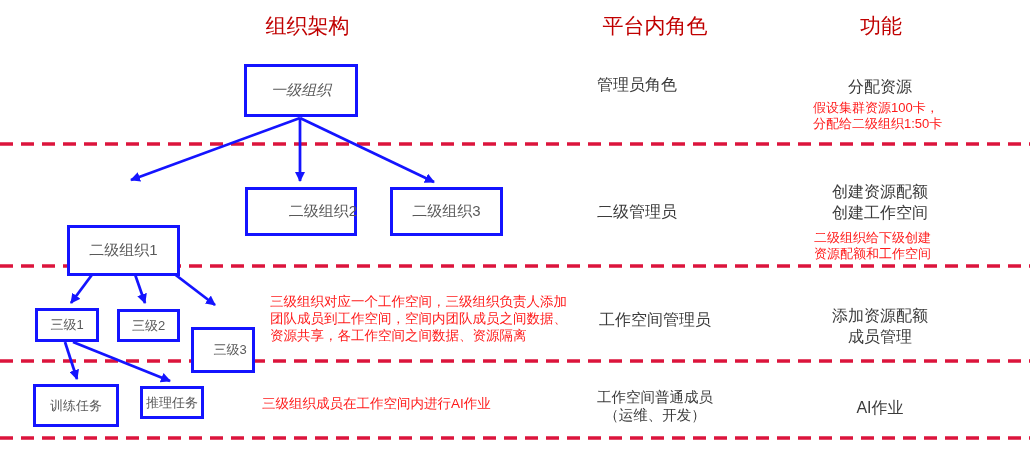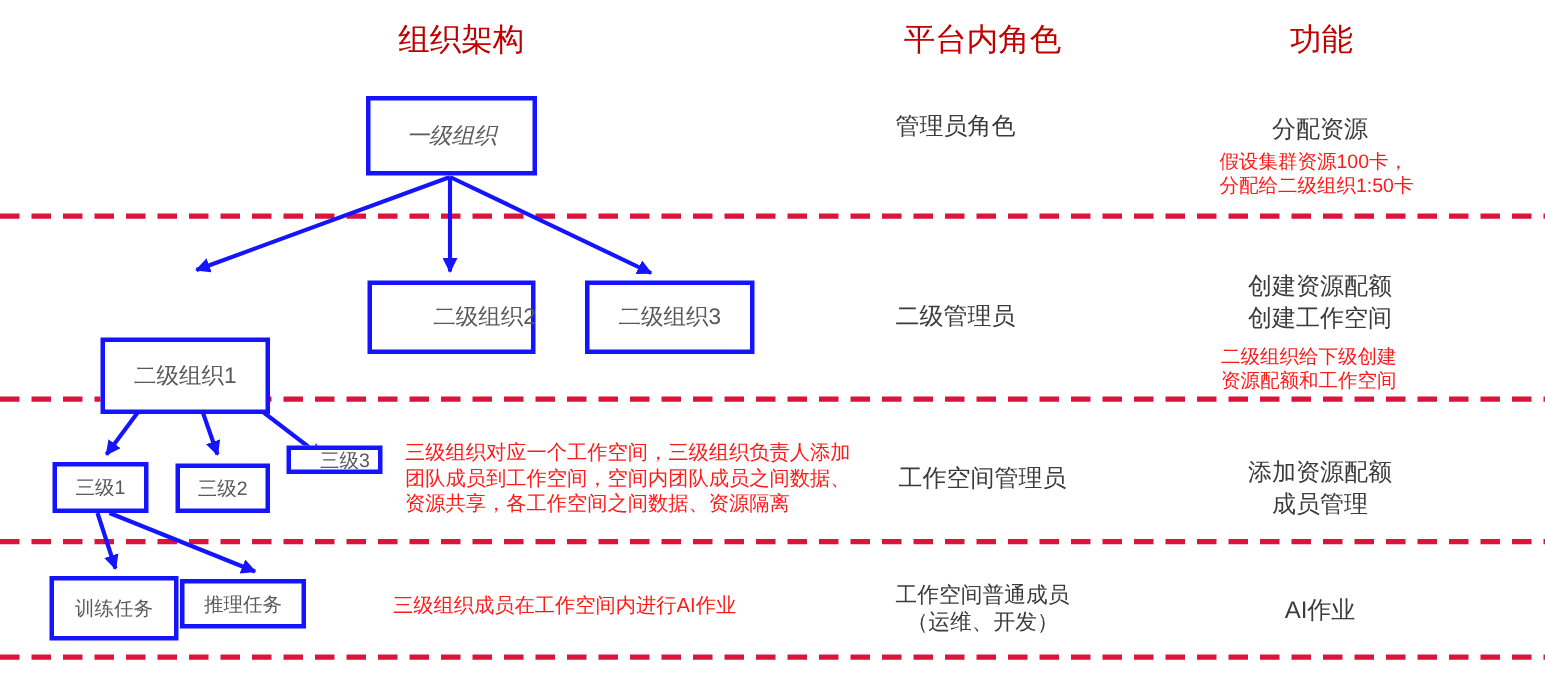--- a/index.html
+++ b/index.html
@@ -98,24 +98,24 @@
   <div class="abs header" style="left:811px; top:12px; width:140px;">功能</div>
 
   <div class="obox" style="left:244px; top:64px; width:114px; height:53px;font-style:italic;">一级组织</div>
 
   <div class="obox" style="left:67px; top:185px; width:113px; height:51px;margin-top:40px;">二级组织1</div>
   <div class="obox" style="left:245px; top:187px; width:112px; height:49px;padding-left:44px;">二级组织2</div>
   <div class="obox" style="left:390px; top:187px; width:113px; height:49px;">二级组织3</div>
 
   <div class="obox small" style="left:35px; top:308px; width:64px; height:34px;">三级1</div>
   <div class="obox small" style="left:117px; top:309px; width:63px; height:33px;">三级2</div>
-  <div class="obox small" style="left:191px; top:297px; width:64px; height:19px;padding-left:14px;">三级3</div>
+  <div class="obox small" style="left:191px; top:327px; width:64px; height:46px;padding-left:14px;">三级3</div>
 
   <div class="obox small" style="left:33px; top:384px; width:86px; height:43px;">训练任务</div>
-  <div class="obox small" style="left:120px; top:386px; width:84px; height:33px;">推理任务</div>
+  <div class="obox small" style="left:140px; top:386px; width:64px; height:33px;">推理任务</div>
 
   <div class="abs red-para" style="left:270px; top:293px; width:330px;">三级组织对应一个工作空间，三级组织负责人添加
 团队成员到工作空间，空间内团队成员之间数据、
 资源共享，各工作空间之间数据、资源隔离</div>
   <div class="abs red-para" style="left:262px; top:395px; width:330px;">三级组织成员在工作空间内进行AI作业</div>
 
   <div class="abs col-text" style="left:597px; top:74px;">管理员角色</div>
   <div class="abs col-text" style="left:597px; top:201px;">二级管理员</div>
   <div class="abs col-text" style="left:599px; top:309px;">工作空间管理员</div>
   <div class="abs col-text centered" style="left:580px; top:389px; width:150px; font-size:14.5px; line-height:17.5px;">工作空间普通成员

